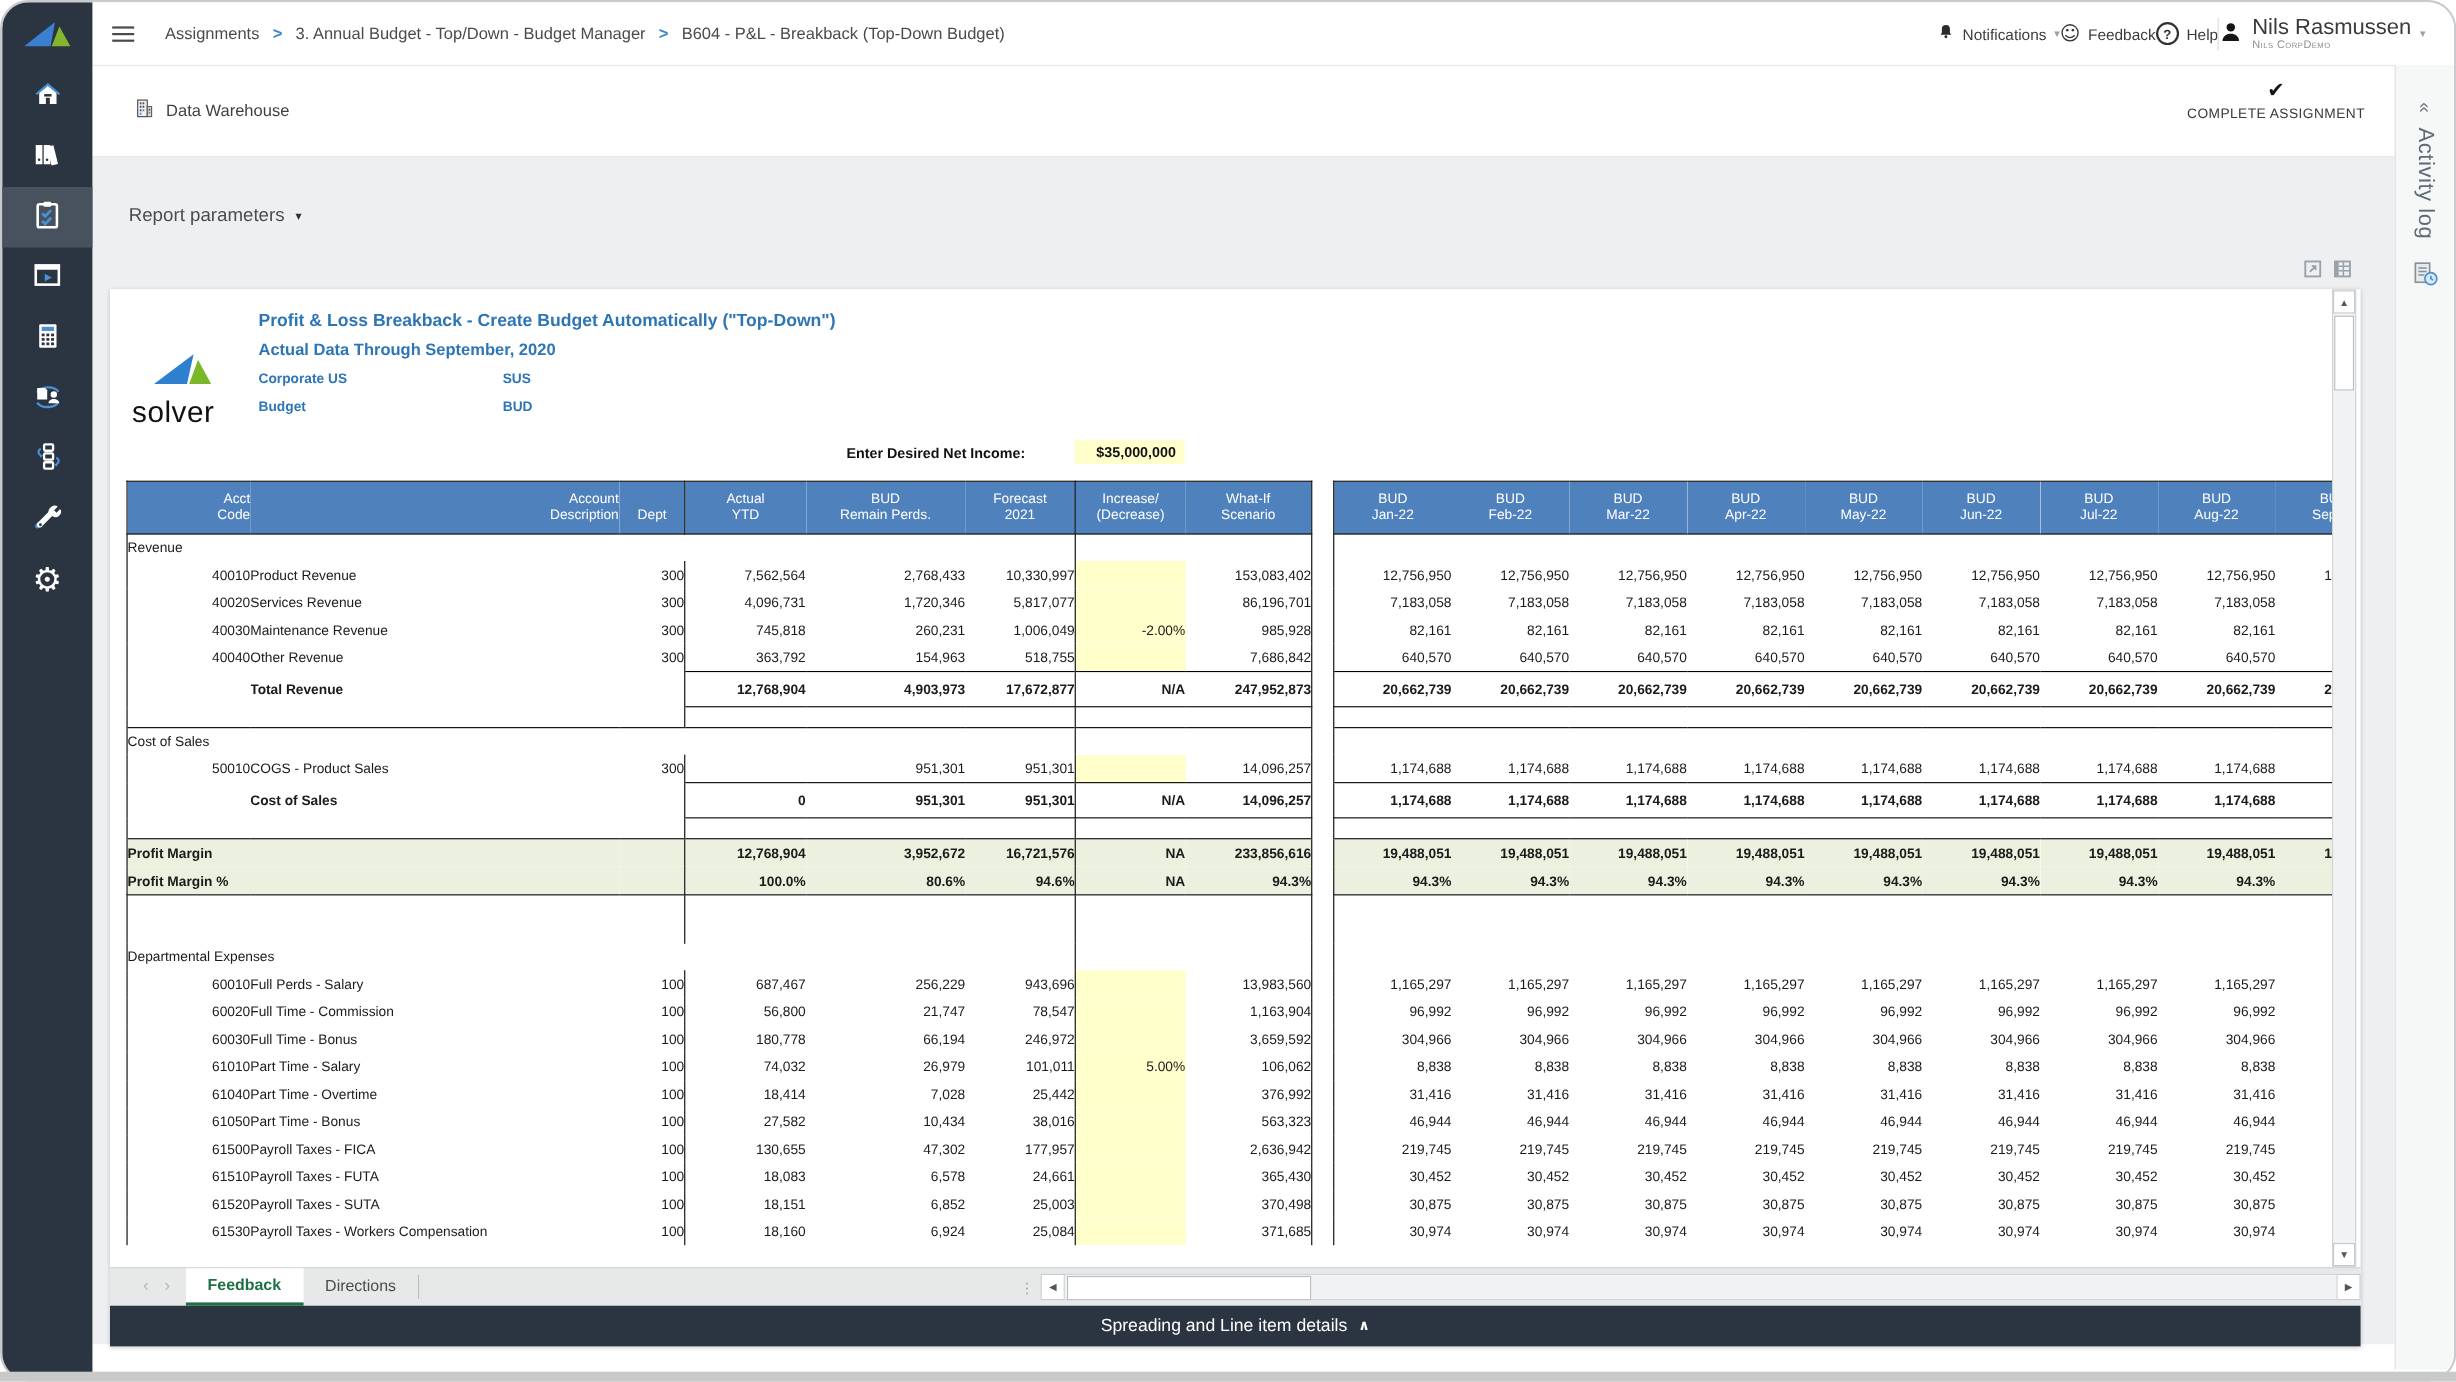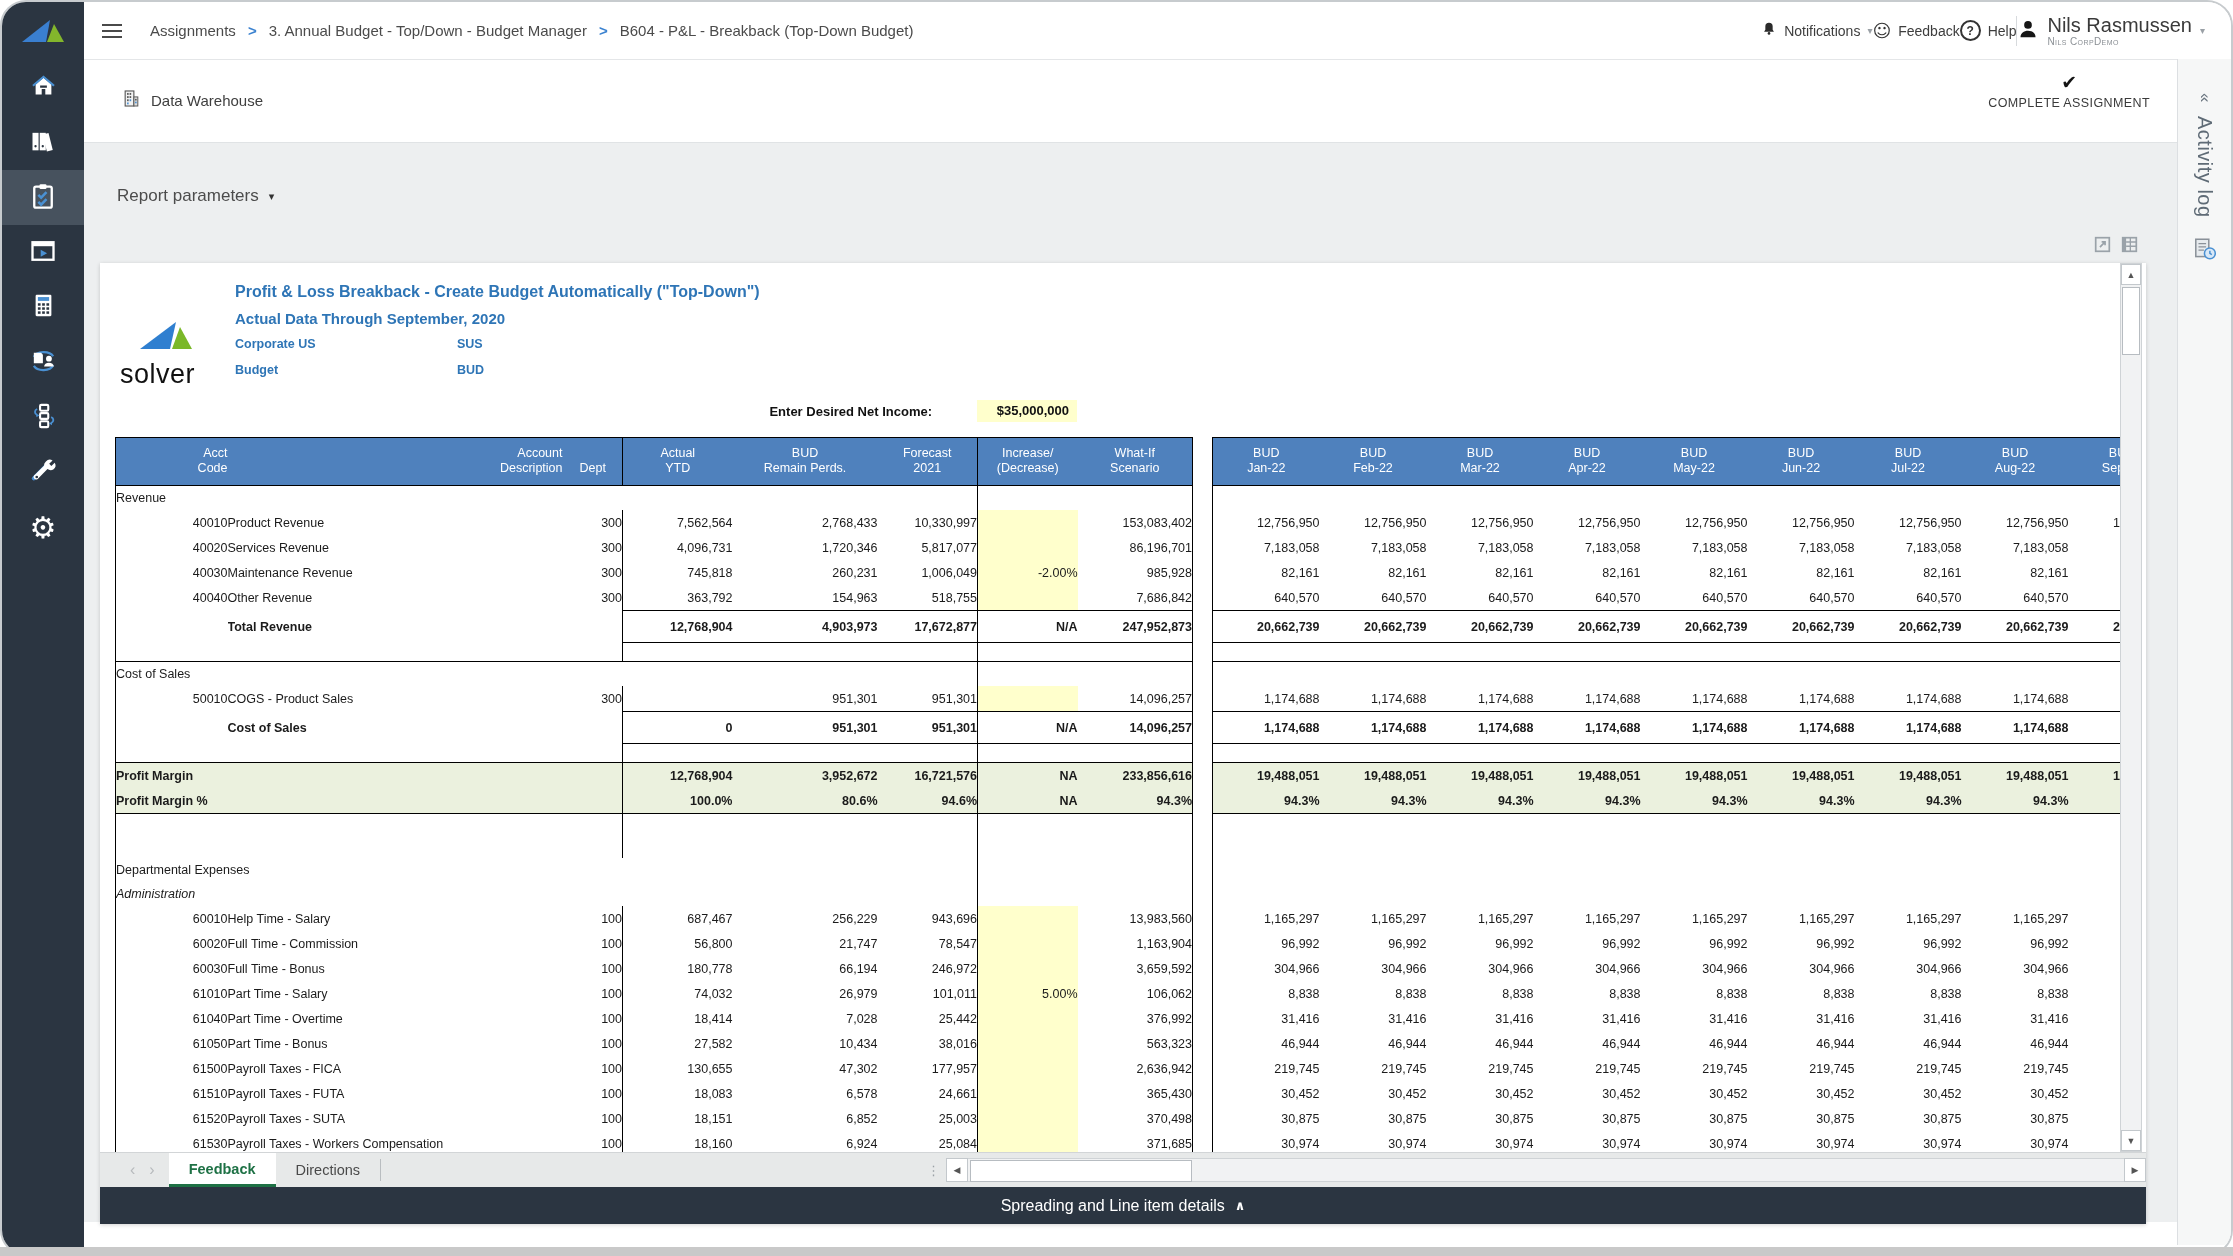--- a/index.html
+++ b/index.html
@@ -681,41 +681,23 @@
                     <td class="mo c-num v-l"></td>
                     <td class="mo c-num"></td>
                     <td class="mo c-num"></td>
                     <td class="mo c-num"></td>
                     <td class="mo c-num"></td>
                     <td class="mo c-num"></td>
                     <td class="mo c-num"></td>
                     <td class="mo c-num"></td>
                     <td class="mo c-num"></td>
                   </tr>
-                  <tr class="subsection">
-                    <td class="c-lbl v-l" colspan="3">Administration</td>
-                    <td class="c-num"></td>
-                    <td class="c-num"></td>
-                    <td class="c-num v-r"></td>
-                    <td class="c-inc"></td>
-                    <td class="c-num v-r"></td>
-                    <td class="c-gap"></td>
-                    <td class="mo c-num v-l"></td>
-                    <td class="mo c-num"></td>
-                    <td class="mo c-num"></td>
-                    <td class="mo c-num"></td>
-                    <td class="mo c-num"></td>
-                    <td class="mo c-num"></td>
-                    <td class="mo c-num"></td>
-                    <td class="mo c-num"></td>
-                    <td class="mo c-num"></td>
-                  </tr>
                   <tr class="data">
                     <td class="c-acct v-l">60010</td>
-                    <td class="c-desc">Help Time - Salary</td>
+                    <td class="c-desc">Full Perds - Salary</td>
                     <td class="c-dept v-r">100</td>
                     <td class="c-num">687,467</td>
                     <td class="c-num">256,229</td>
                     <td class="c-num v-r">943,696</td>
                     <td class="c-inc yellow"></td>
                     <td class="c-num v-r">13,983,560</td>
                     <td class="c-gap"></td>
                     <td class="mo c-num v-l">1,165,297</td>
                     <td class="mo c-num">1,165,297</td>
                     <td class="mo c-num">1,165,297</td>

